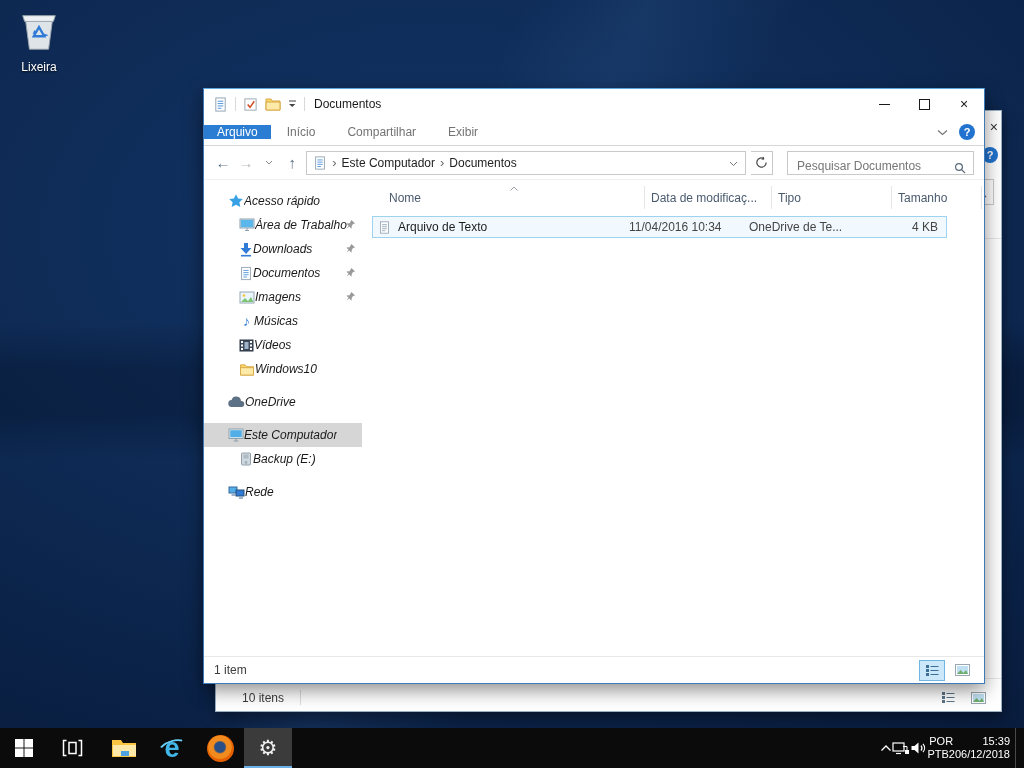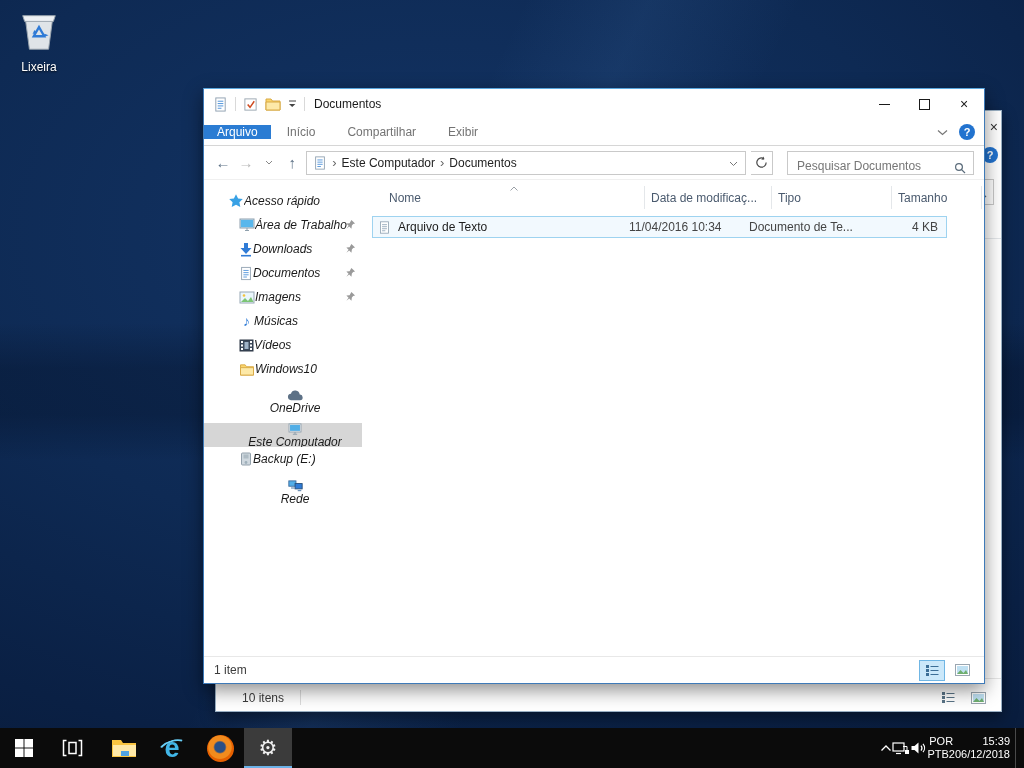--- a/index.html
+++ b/index.html
@@ -68,21 +68,21 @@
   
   .win-body{flex:1;display:flex;min-height:0;}
   .sidebar{width:158px;flex:0 0 auto;padding-top:9px;overflow:hidden;}
   .side-item{height:24px;display:flex;align-items:center;position:relative;font-size:12px;color:#1a1a1a;
              padding-left:24px;gap:0;white-space:nowrap;font-style:italic;}
   .side-item.lvl1{padding-left:35px;}
   .side-item.sel{background:#d6d6d6;}
   .side-label{overflow:hidden;text-overflow:clip;max-width:96px;}
   .side-item.wide .side-label{max-width:116px;}
   .pin{position:absolute;right:6px;top:6px;}
-  .grp{margin-top:9px;flex-direction:column;}
+  .grp{margin-top:9px;}
 
   .main{flex:1;position:relative;padding:4px 0 0 10px;min-width:0;}
   .hdr{display:flex;height:23px;font-size:12px;color:#4a5a6e;margin-top:2px;}
   .hcell{display:flex;align-items:center;padding-left:6px;border-right:1px solid #e4e7ea;position:relative;}
   .c-nome{width:255px;margin-left:11px;}.c-data{width:120px;}.c-tipo{width:113px;}.c-tam{width:83px;}
   .sort-chev{position:absolute;left:50%;transform:translateX(-50%);top:-6px;}
 
   .file-row{display:flex;align-items:center;height:20px;width:573px;margin-top:7px;
             border:1px solid #9ed3f0;background:#f2f9fe;font-size:12px;color:#1c1c1c;}
   .f-nome{width:251px;display:flex;align-items:center;gap:7px;padding-left:5px;}
@@ -410,21 +410,21 @@
           <div class="f-nome">
             <svg width="13" height="15" viewBox="0 0 16 16">
               <rect x="3" y="1" width="10" height="14" fill="#fff" stroke="#8fa0b0"></rect>
               <g stroke="#8aa0b4">
                   <path d="M5 4.5h6M5 7h6M5 9.5h6M5 12h4"></path>
                 </g>
             </svg>
             <span>Arquivo de Texto</span>
           </div>
           <div class="f-data">11/04/2016 10:34</div>
-          <div class="f-tipo">Documento de Te...</div>
+          <div class="f-tipo">OneDrive de Te...</div>
           <div class="f-tam">4 KB</div>
         </div>
       </div>
     </div>
 
     <div class="statusbar">
       <span>1 item</span>
       <span class="view-toggles">
         <span class="vt on">
           <svg width="13" height="11" viewBox="0 0 13 11">

